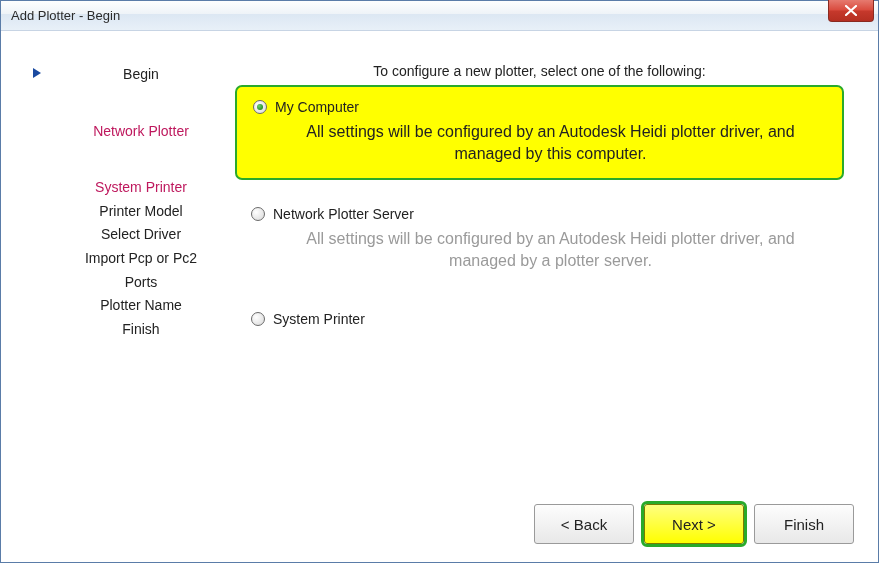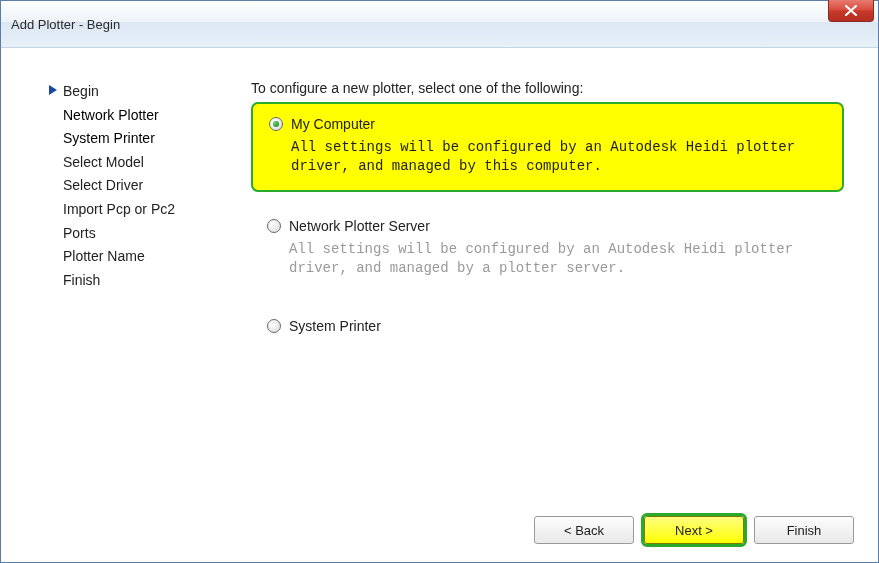--- a/index.html
+++ b/index.html
@@ -12,21 +12,21 @@
       overflow: hidden;
     }
     .window {
       width: 879px;
       height: 563px;
       background: #fff;
       border: 1px solid #5a7ca8;
       position: relative;
     }
     .titlebar {
-      height: 47px;
+      height: 30px;
       background: linear-gradient(to bottom, #fdfefe 0%, #eef3f8 45%, #dce7f3 46%, #e8f0f8 100%);
       border-bottom: 1px solid #c7d4e4;
       display: flex;
       align-items: center;
       padding-left: 10px;
       position: relative;
     }
     .title-text {
       color: #2b2b2b;
       font-size: 13px;
@@ -42,36 +42,37 @@
       border-top: none;
       border-radius: 0 0 4px 4px;
       display: flex;
       align-items: center;
       justify-content: center;
       cursor: pointer;
     }
     .close-btn svg { display: block; }
     .content {
       display: flex;
-      padding: 24px 24px 0 40px;
+      padding: 24px 24px 0 24px;
       height: calc(100% - 30px - 70px);
+      text-align: center;
     }
     .sidebar {
       width: 210px;
       padding-top: 8px;
       padding-left: 8px;
     }
     .step {
       font-size: 14px;
       color: #222;
       padding: 2px 0 2px 14px;
       position: relative;
       line-height: 1.4;
     }
-    .step.disabled { color: #000000; }
+    .step.disabled { color: #be185d; margin-top: 33px; }
     .step.current::before {
       content: "";
       position: absolute;
       left: 0;
       top: 5px;
       width: 0; height: 0;
       border-top: 5px solid transparent;
       border-bottom: 5px solid transparent;
       border-left: 8px solid #1a4aa0;
     }
@@ -114,49 +115,48 @@
       left: 3px; top: 3px;
       width: 6px; height: 6px;
       border-radius: 50%;
       background: radial-gradient(circle at 35% 35%, #6fcf6f, #0a7a0a);
     }
     .opt-label {
       font-size: 14px;
       color: #222;
     }
     .opt-desc {
-      font-size: 14px;
+      font-size: 16px;
       color: #222;
       padding-left: 22px;
       line-height: 1.35;
-      font-family: Liberation Mono, monospace;
     }
     .opt-desc.dim { color: #9a9a9a; }
     .divider {
       position: absolute;
       left: 24px; right: 24px;
       bottom: 66px;
       height: 1px;
       background: #d4d4d4;
       border-bottom: 1px solid #fff;
     }
     .buttons {
       position: absolute;
       bottom: 18px;
       right: 24px;
       display: flex;
       gap: 10px;
     }
     .btn {
       min-width: 100px;
-      height: 28px;
+      height: 40px;
       background: linear-gradient(to bottom, #fdfdfd, #e8e8e8);
       border: 1px solid #9a9a9a;
       border-radius: 3px;
-      font-size: 13px;
+      font-size: 15px;
       color: #222;
       cursor: pointer;
       padding: 0 14px;
     }
     .btn.primary {
       outline: 3px solid #2aaa2a;
       background: linear-gradient(to bottom, #ffff80, #ffff00);
       border: 1px solid #7a7a00;
     }
   </style>
@@ -171,21 +171,21 @@
         <path d="M1 1 L11 10 M11 1 L1 10" stroke="#fff" stroke-width="2.2" stroke-linecap="round"></path>
       </svg>
     </div>
   </div>
 
   <div class="content">
     <div class="sidebar">
       <div class="step current"><span>Begin</span></div>
       <div class="step disabled"><span>Network Plotter</span></div>
       <div class="step disabled"><span>System Printer</span></div>
-      <div class="step"><span>Select Model</span></div>
+      <div class="step"><span>Printer Model</span></div>
       <div class="step"><span>Select Driver</span></div>
       <div class="step"><span>Import Pcp or Pc2</span></div>
       <div class="step"><span>Ports</span></div>
       <div class="step"><span>Plotter Name</span></div>
       <div class="step"><span>Finish</span></div>
     </div>
 
     <div class="main">
       <div class="instruction">To configure a new plotter, select one of the following:</div>
 

